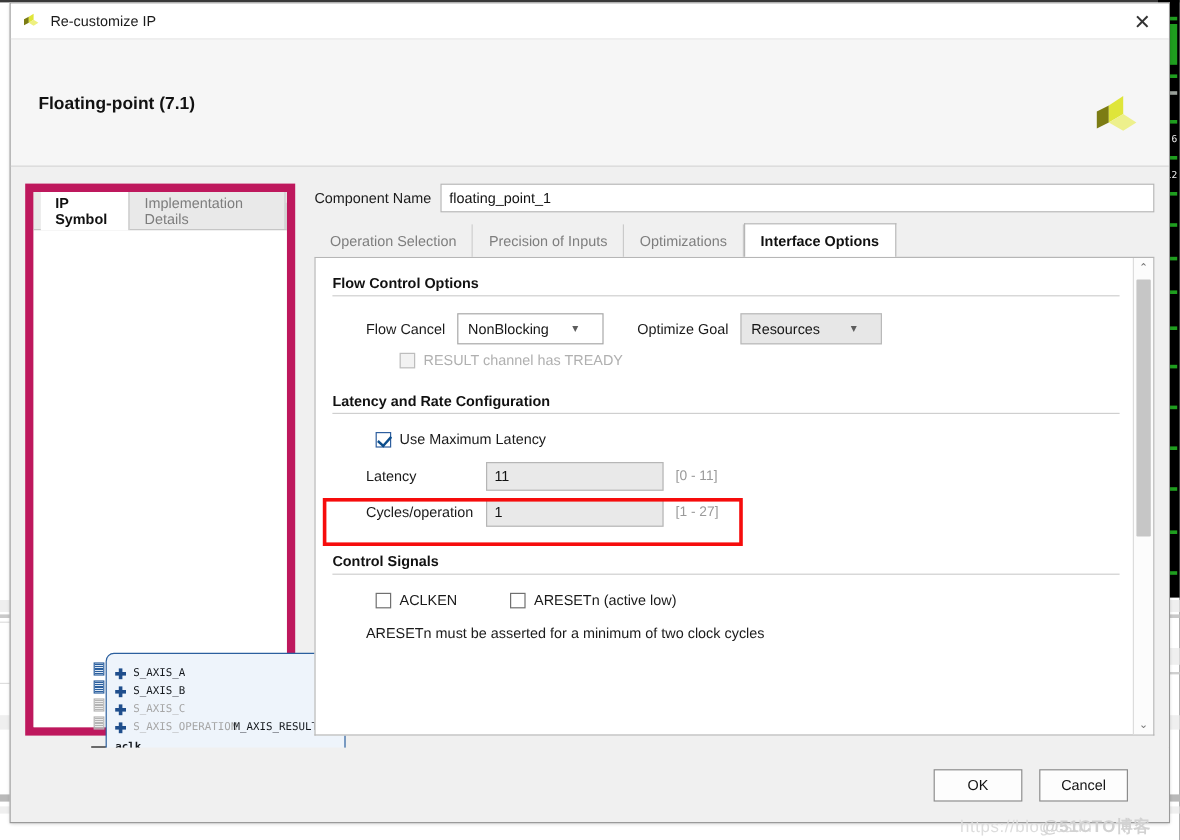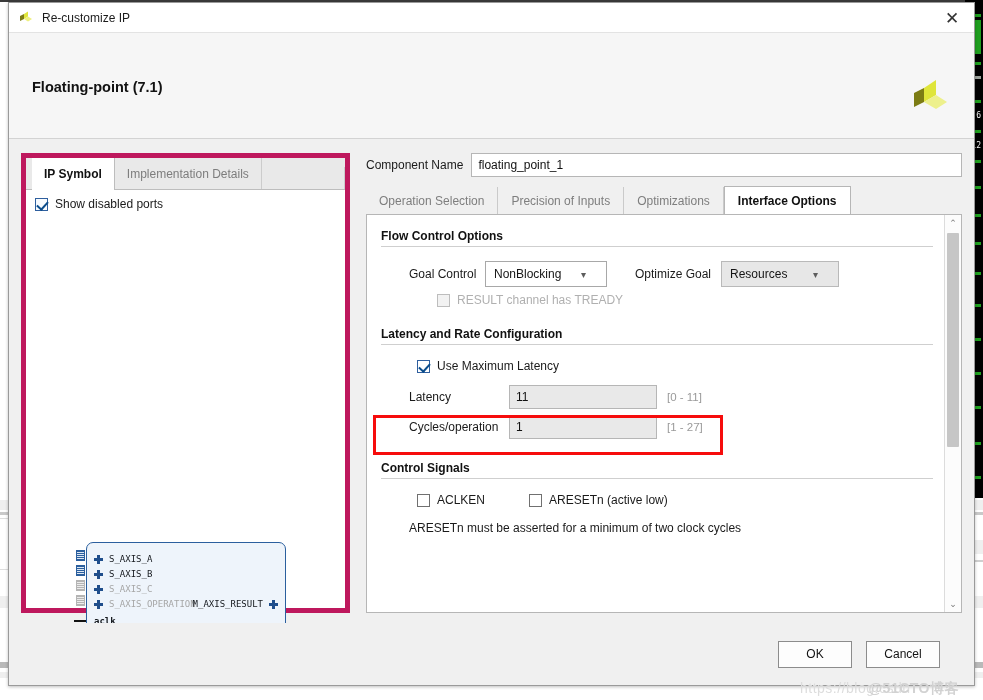--- a/index.html
+++ b/index.html
@@ -89,23 +89,23 @@
   .tb-item.disabled { color: #a9a9a9; }
 
   .body {
     flex: 1; display: flex; padding: 14px 12px 0 12px; gap: 16px;
     background: #f0f0f0;
     position: relative;
   }
 
   
   .leftpanel {
-    width: 329px; height: 460px;
+    width: 225px; height: 460px;
     background: #f0f0f0;
-    border: 5px solid #be185d;
+    border: 7px solid #be185d;
     position: relative;
   }
   .tabstrip {
     height: 32px; background: #e9e9e9;
     border-bottom: 1px solid #bdbdbd;
     display: flex; align-items: flex-end;
     padding-left: 6px;
   }
   .ltab {
     height: 31px; padding: 0 12px; display: flex; align-items: center;
@@ -396,24 +396,20 @@
         <div class="ltab active">
           <span>IP Symbol</span>
         </div>
         <div class="ltab">
           <span>Implementation Details</span>
         </div>
         <div class="tab-spacer"></div>
       </div>
 
       <div class="symbol-area">
-        <div class="chk-row">
-          <span class="cbox checked blue-fill"></span>
-          <span>Show disabled ports</span>
-        </div>
 
         <div class="busstub" style="left:50px; top:360px;"></div>
         <div class="busstub" style="left:50px; top:375px;"></div>
         <div class="busstub dis" style="left:50px; top:390px;"></div>
         <div class="busstub dis" style="left:50px; top:405px;"></div>
         <div class="wire" style="left:48px; top:430px; width:13px;"></div>
         <div class="wire dis" style="left:48px; top:447px; width:13px;"></div>
         <div class="bubble" style="left:52px; top:459px;"></div>
         <div class="wire dis" style="left:58px; top:461px; width:5px;"></div>
 
@@ -477,21 +473,21 @@
         <div class="rtab-rest"></div>
       </div>
 
       <div class="content">
         <div class="content-inner">
 
           <div class="section-title">Flow Control Options</div>
           <div class="section-rule"></div>
 
           <div class="field-row" style="margin-left:28px; margin-bottom:6px;">
-            <span class="field-label" style="width:76px;">Goal Control</span>
+            <span class="field-label" style="width:76px;">Flow Cancel</span>
             <span class="combo" style="width:122px;">
               <span>NonBlocking</span>
               <span class="caret">▾</span>
             </span>
             <span class="field-label" style="margin-left:28px;">Optimize Goal</span>
             <span class="combo grey" style="width:118px; margin-left:10px;">
               <span>Resources</span>
               <span class="caret">▾</span>
             </span>
           </div>

